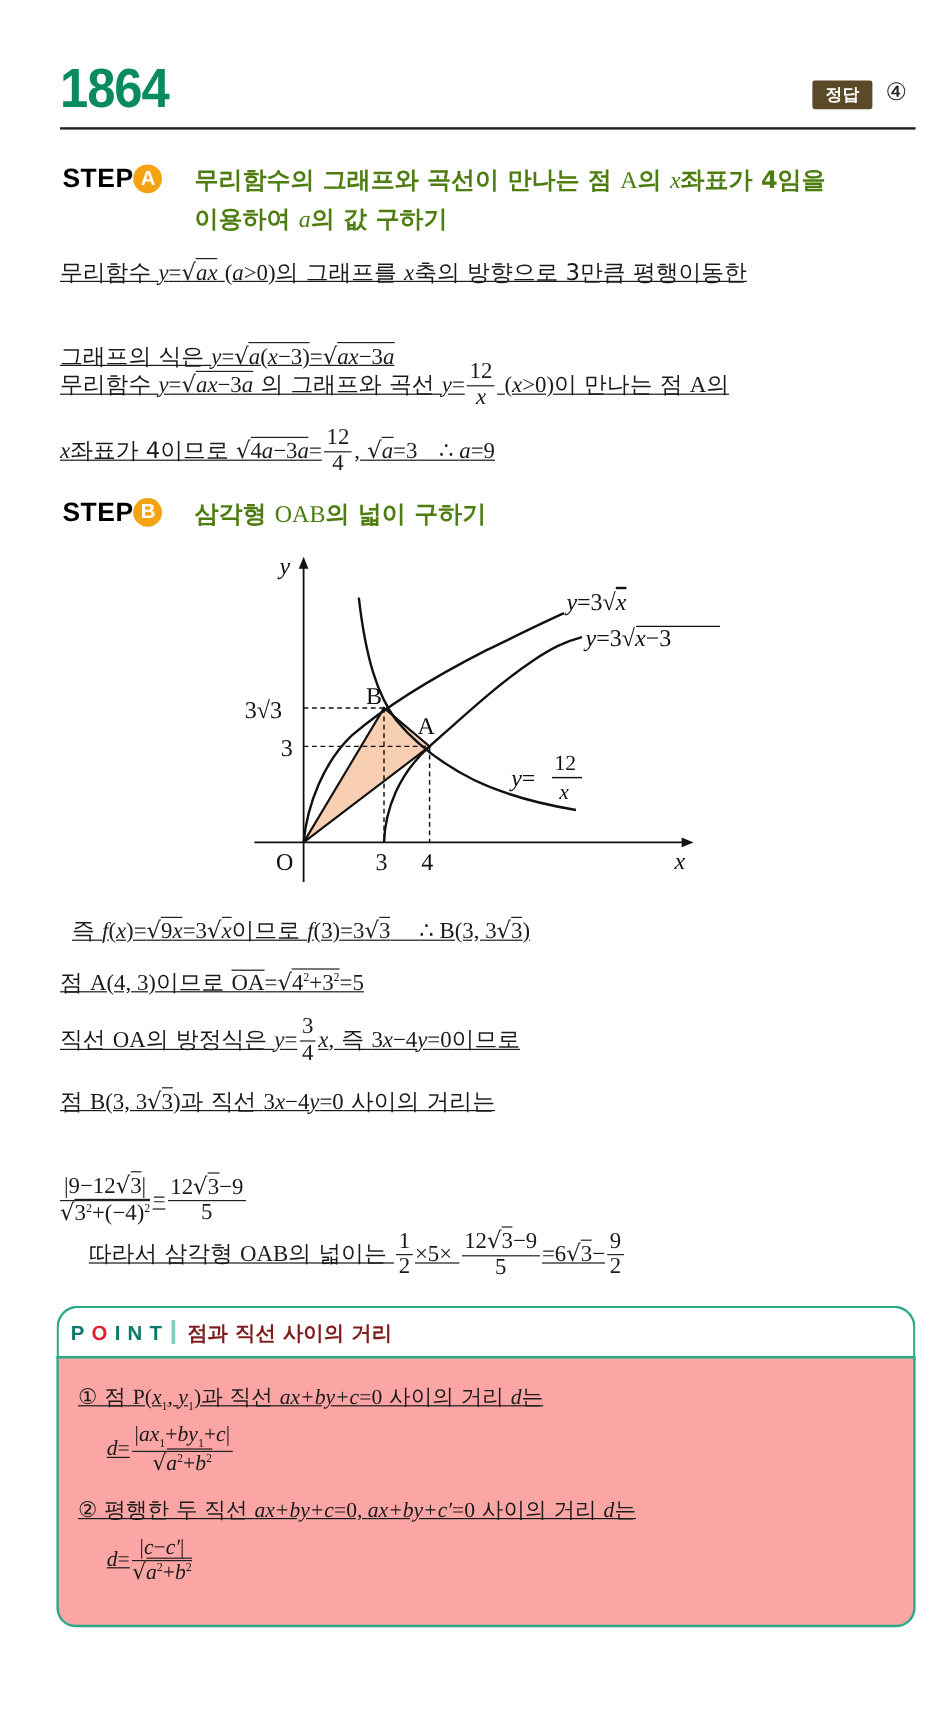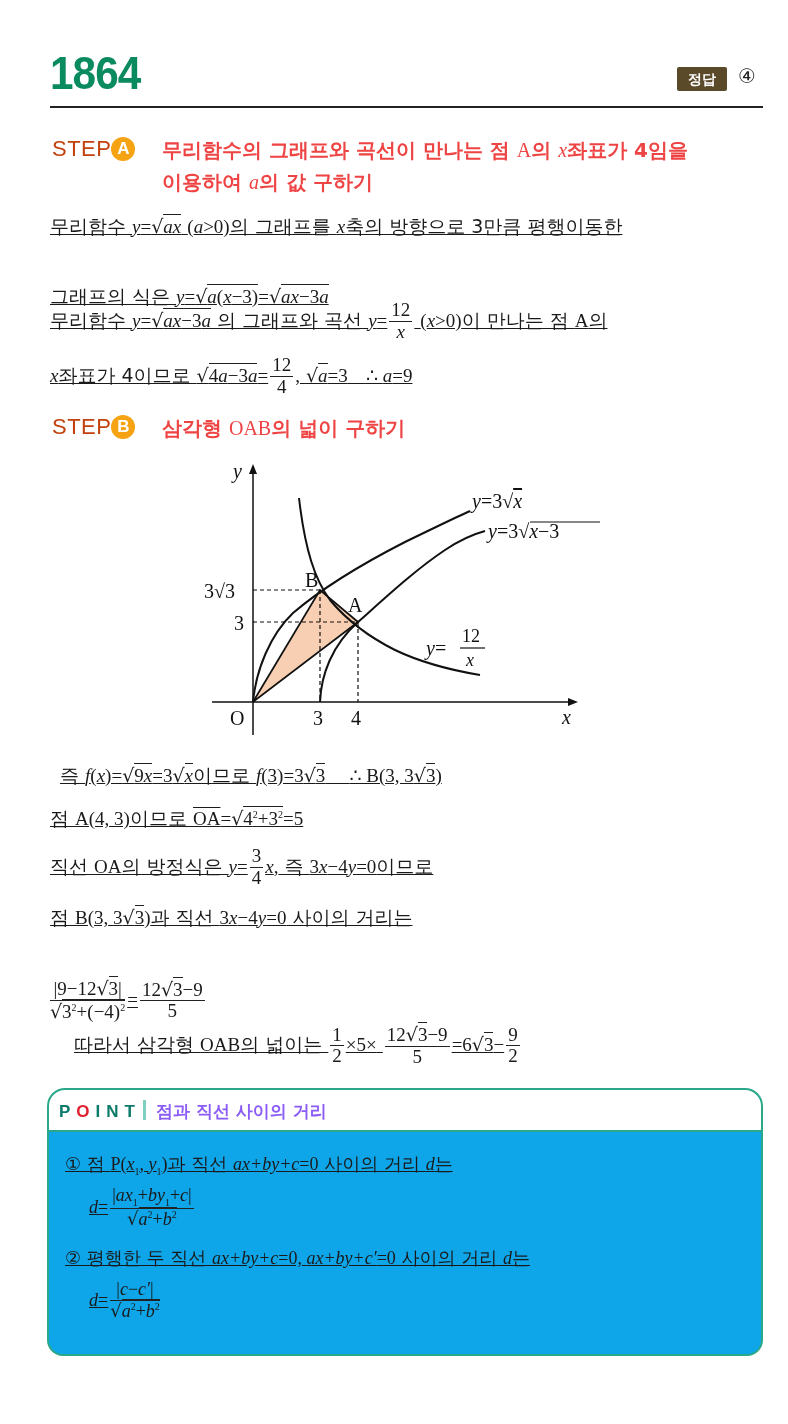--- a/index.html
+++ b/index.html
@@ -15,52 +15,52 @@
     font-size:46px; color:#0a8a5f; letter-spacing:-1px; transform:scaleX(0.92); transform-origin:left;
   }
   .answer-badge {
     left:677px; top:67px; width:50px; height:24px; border-radius:2px; background:#5b4a2a;
     color:#fff; font-size:14px; text-align:center; line-height:24px; font-weight:bold;
   }
   .answer-val { left:738px; top:64px; font-size:20px; color:#222; }
   .header-rule { left:50px; top:106px; width:713px; height:2px; background:#222; }
 
   .step-label {
-    font-family:"Liberation Sans", sans-serif; color:#c2410c; font-size:22px; font-weight:normal; letter-spacing:0.5px;
+    font-family:"Liberation Sans", sans-serif; color:#000000; font-size:22px; font-weight:bold; letter-spacing:0.5px;
   }
   .step-circle {
     display:inline-block; width:24px; height:24px; border-radius:50%; background:#f5a313; color:#fff;
     font-family:"Liberation Sans", sans-serif; font-weight:bold; font-size:17px; text-align:center; line-height:24px;
     vertical-align:2px;
   }
-  .step-title { font-size:20px; font-weight:bold; color:#ef4444; }
+  .step-title { font-size:20px; font-weight:bold; color:#4d7c0f; }
   .line { font-size:19px; white-space:nowrap; color:#1a1a1a;text-decoration:underline; }
   .frac { display:inline-block; vertical-align:middle; text-align:center; margin:0 2px; }
   .frac > span { display:block; line-height:1.1; }
   .frac > .num { border-bottom:1.3px solid #222; padding:0 2px; }
   .sqrt { border-top:1.3px solid #222; padding-top:1px; }
   .rad { font-family:"DejaVu Sans", sans-serif; }
   sup { font-size:10px; }
   sub { font-size:10px; }
 
   .point-box {
     left:47px; top:1088px; width:714px; height:268px;
   }
   .point-top {
     position:absolute; left:0; top:0; width:712px; height:42px;
     border:2px solid #2aa98a; border-bottom:none; border-radius:18px 18px 0 0; background:#fff;
   }
   .point-body {
     position:absolute; left:0; top:42px; width:712px; height:222px;
-    border:2px solid #2aa98a; border-radius:0 0 16px 16px; background:#0ea5e9;
+    border:2px solid #2aa98a; border-radius:0 0 16px 16px; background:#fca5a5;
   }
   .point-label { font-family:"Liberation Sans", sans-serif; font-weight:900; font-size:17px; letter-spacing:6px; color:#0a7a6a; }
   .point-label .o { color:#e0202e; }
   .point-sep { display:inline-block; width:3px; height:20px; background:#7fcfc0; vertical-align:-3px; margin:0 10px 0 2px; }
-  .point-title { color:#8b5cf6; font-size:17px; font-weight:bold; }
+  .point-title { color:#7f1d1d; font-size:17px; font-weight:bold; }
 </style>
 </head>
 <body>
 
 <div class="abs header-num">1864</div>
 <div class="abs answer-badge">정답</div>
 <div class="abs answer-val">④</div>
 <div class="abs header-rule"></div>
 
 <div class="abs" style="left:52px; top:136px;">

